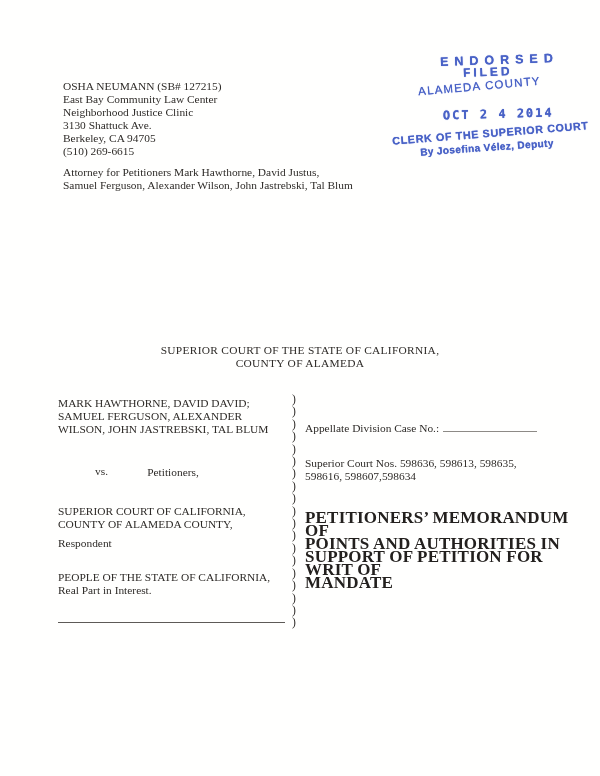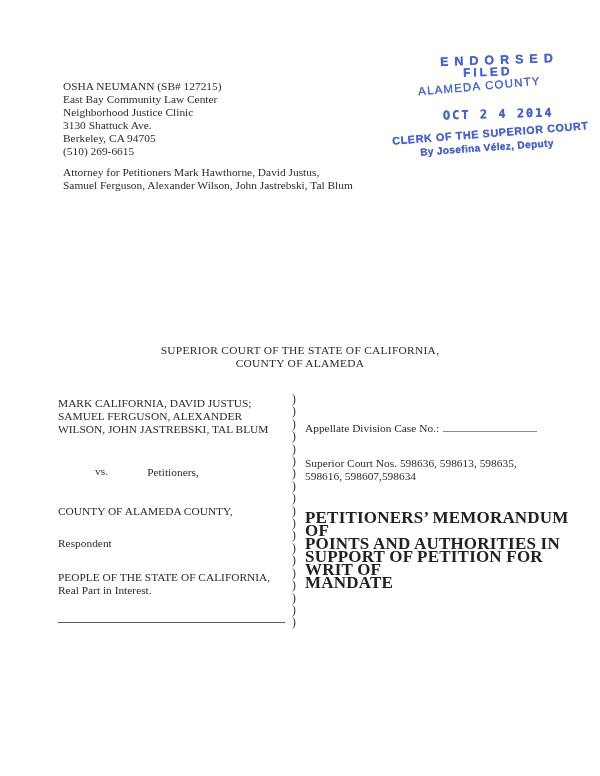--- a/index.html
+++ b/index.html
@@ -80,27 +80,28 @@
 
   <div class="court-title">
     <div>SUPERIOR COURT OF THE STATE OF CALIFORNIA,</div>
     <div>COUNTY OF ALAMEDA</div>
   </div>
 
   <div class="caption">
 
     <div class="cap-left">
       <div class="abs party-names">
-        <div class="doc-line">MARK CALIFORNIA, DAVID JUSTUS;</div>
+        <div class="doc-line">MARK HAWTHORNE, DAVID DAVID;</div>
         <div class="doc-line">SAMUEL FERGUSON, ALEXANDER</div>
         <div class="doc-line">WILSON, JOHN JASTREBSKI, TAL BLUM</div>
       </div>
       <div class="abs petitioners-label">Petitioners,</div>
       <div class="abs vs-label">vs.</div>
       <div class="abs respondent-names">
+        <div class="doc-line">SUPERIOR COURT OF CALIFORNIA,</div>
         <div class="doc-line">COUNTY OF ALAMEDA COUNTY,</div>
       </div>
       <div class="abs respondent-label">Respondent</div>
       <div class="abs real-party">
         <div class="doc-line">PEOPLE OF THE STATE OF CALIFORNIA,</div>
         <div class="doc-line">Real Part in Interest.</div>
       </div>
       <div class="cap-rule"></div>
     </div>
 

